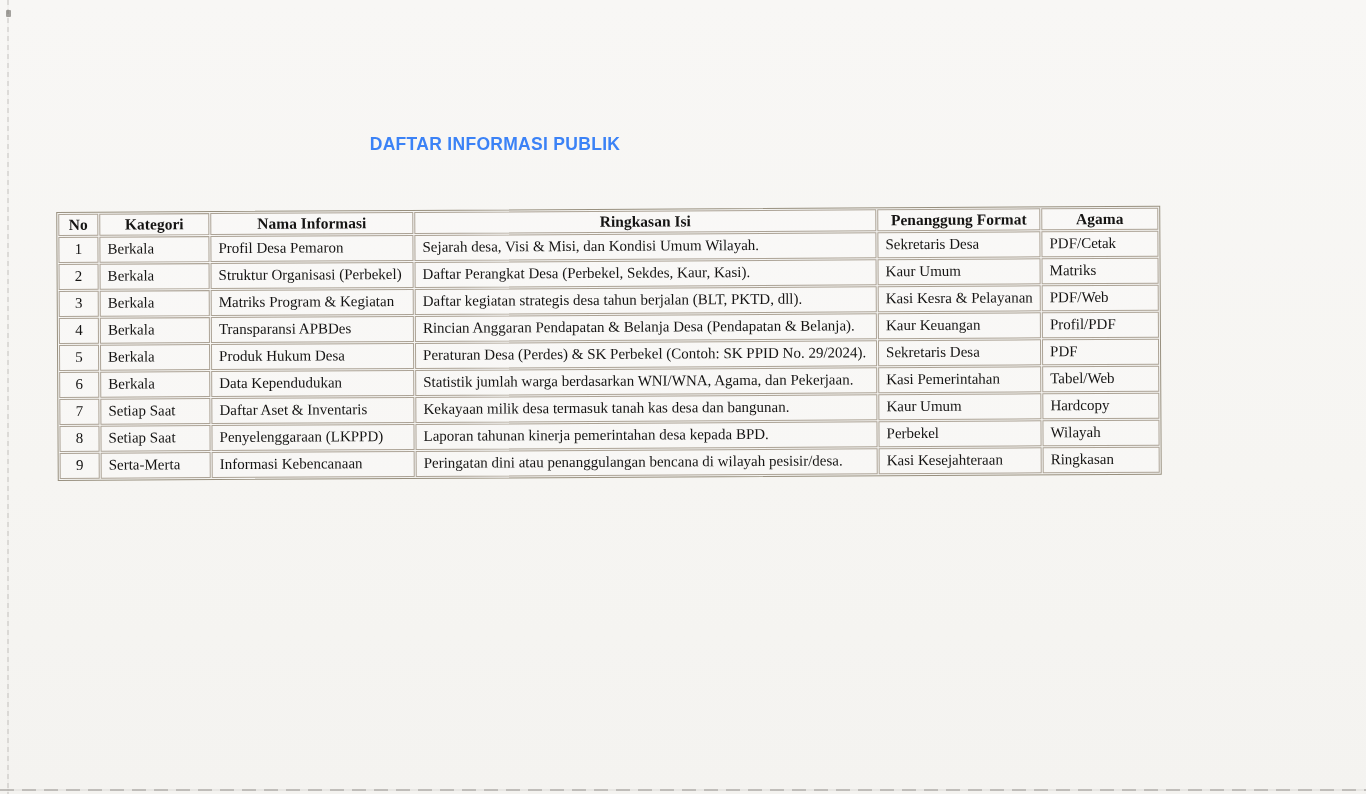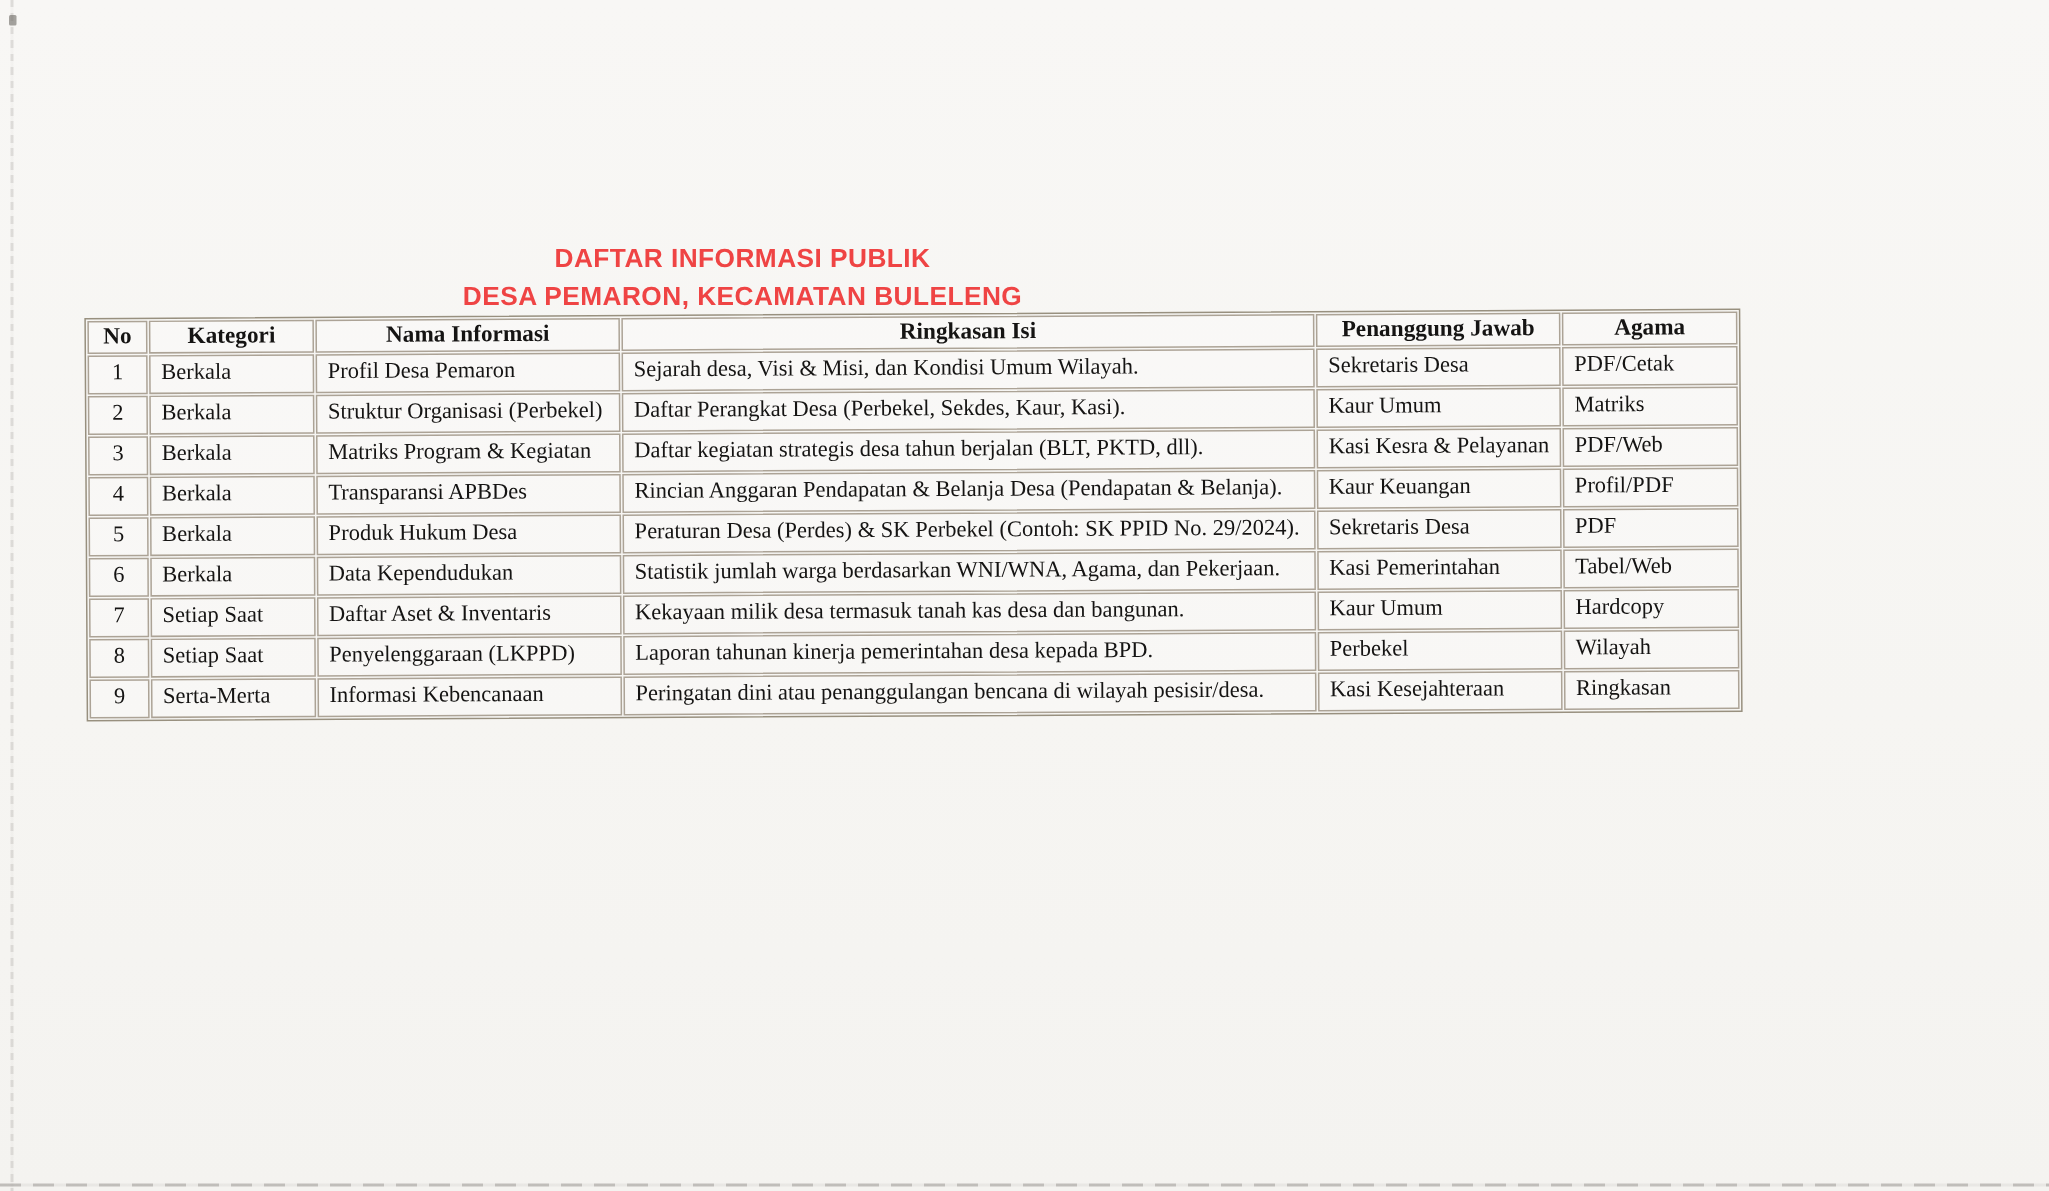--- a/index.html
+++ b/index.html
@@ -37,24 +37,24 @@
   .corner-mark {
     position: absolute;
     left: 6px; top: 10px;
     width: 5px; height: 7px;
     background: rgba(60,55,52,0.45);
     border-radius: 1px;
   }
   .title-block {
     position: absolute;
     left: 185px;
-    top: 160px;
+    top: 132px;
     width: 620px;
     text-align: center;
-    color: #ef4444;
+    color: #3b82f6;
     font-family: "Liberation Sans", sans-serif;
     font-weight: 700;
   }
   .title-line1 {
     font-size: 17.5px;
     letter-spacing: 0.3px;
     line-height: 25px;
   }
   .title-line2 {
     font-size: 17.5px;
@@ -107,40 +107,39 @@
 </head>
 <body>
 
 <div class="page">
   <div class="corner-mark"></div>
   <div class="edge-left"></div>
   <div class="edge-bottom"></div>
 
   <div class="title-block">
     <div class="title-line1">DAFTAR INFORMASI PUBLIK</div>
-    <div class="title-line2">DESA PEMARON, KECAMATAN BULELENG</div>
   </div>
 
   <div class="table-wrap">
     <table class="info-table">
       <colgroup>
           <col style="width: 40px;">
           <col style="width: 110px;">
           <col style="width: 203px;">
           <col style="width: 462px;">
           <col style="width: 163px;">
           <col style="width: 117px;">
         </colgroup>
       <thead>
         <tr>
             <th>No</th>
             <th>Kategori</th>
             <th>Nama Informasi</th>
             <th>Ringkasan Isi</th>
-            <th>Penanggung Jawab</th>
+            <th>Penanggung Format</th>
             <th>Agama</th>
           </tr>
       </thead>
       <tbody>
           <tr>
             <td class="col-no">1</td>
             <td class="col-kategori">Berkala</td>
             <td class="col-nama-informasi">Profil Desa Pemaron</td>
             <td class="col-ringkasan-isi">Sejarah desa, Visi &amp; Misi, dan Kondisi Umum Wilayah.</td>
             <td class="col-penanggung-jawab">Sekretaris Desa</td>

